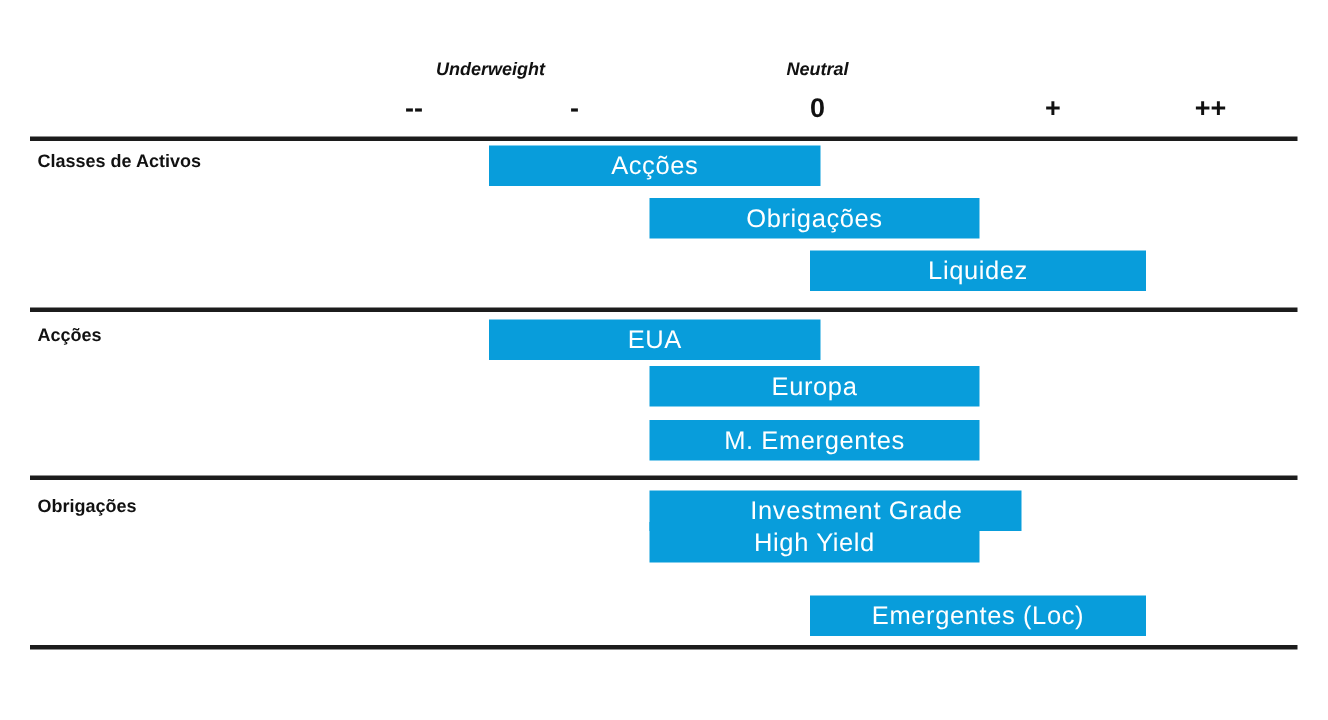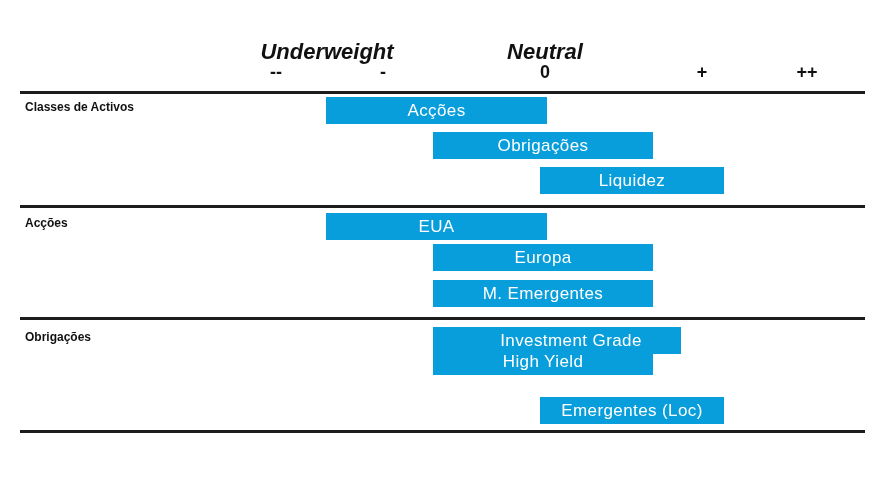--- a/index.html
+++ b/index.html
@@ -6,21 +6,21 @@
   .stage{
     position:relative;
     width:885px;height:480px;
     background:#fff;
     font-family:"Liberation Sans", sans-serif;
     overflow:hidden;
   }
   .zone{
     position:absolute;top:39px;
     transform:translateX(-50%);
-    font-size:22px;font-weight:bold;font-style:italic;
+    font-size:12px;font-weight:bold;font-style:italic;
     color:var(--text,#111);
     white-space:nowrap;
   }
   .tick{
     position:absolute;top:62px;
     transform:translateX(-50%);
     font-size:18px;font-weight:bold;
     color:var(--text,#111);
     white-space:nowrap;
   }
@@ -38,21 +38,21 @@
     position:absolute;height:27px;
     background:var(--bar,#089DDB);
     color:var(--bar_text,#fff);
     display:flex;align-items:center;justify-content:center;
     font-size:17px;letter-spacing:0.4px;
     white-space:nowrap;
   }
   
   .x-left  {left:326px;width:221px;}
   .x-mid   {left:433px;width:220px;}
-  .x-right {left:540px;width:184px;}
+  .x-right {left:540px;width:224px;}
   
   .y1{top:97px;} .y2{top:132px;} .y3{top:167px;}
   .y4{top:213px;} .y5{top:244px;} .y6{top:280px;}
   .y7{top:327px;padding-left:28px;} .y8{top:348px;text-align:right;} .y9{top:397px;}
   
   .zx1{left:327px;} .zx2{left:545px;} .zx3{left:757px;}
   .tx1{left:276px;} .tx2{left:383px;} .tx3{left:545px;} .tx4{left:702px;} .tx5{left:807px;}
   
   .r1{top:91px;} .r2{top:205px;} .r3{top:317px;} .r4{top:430px;}
   

